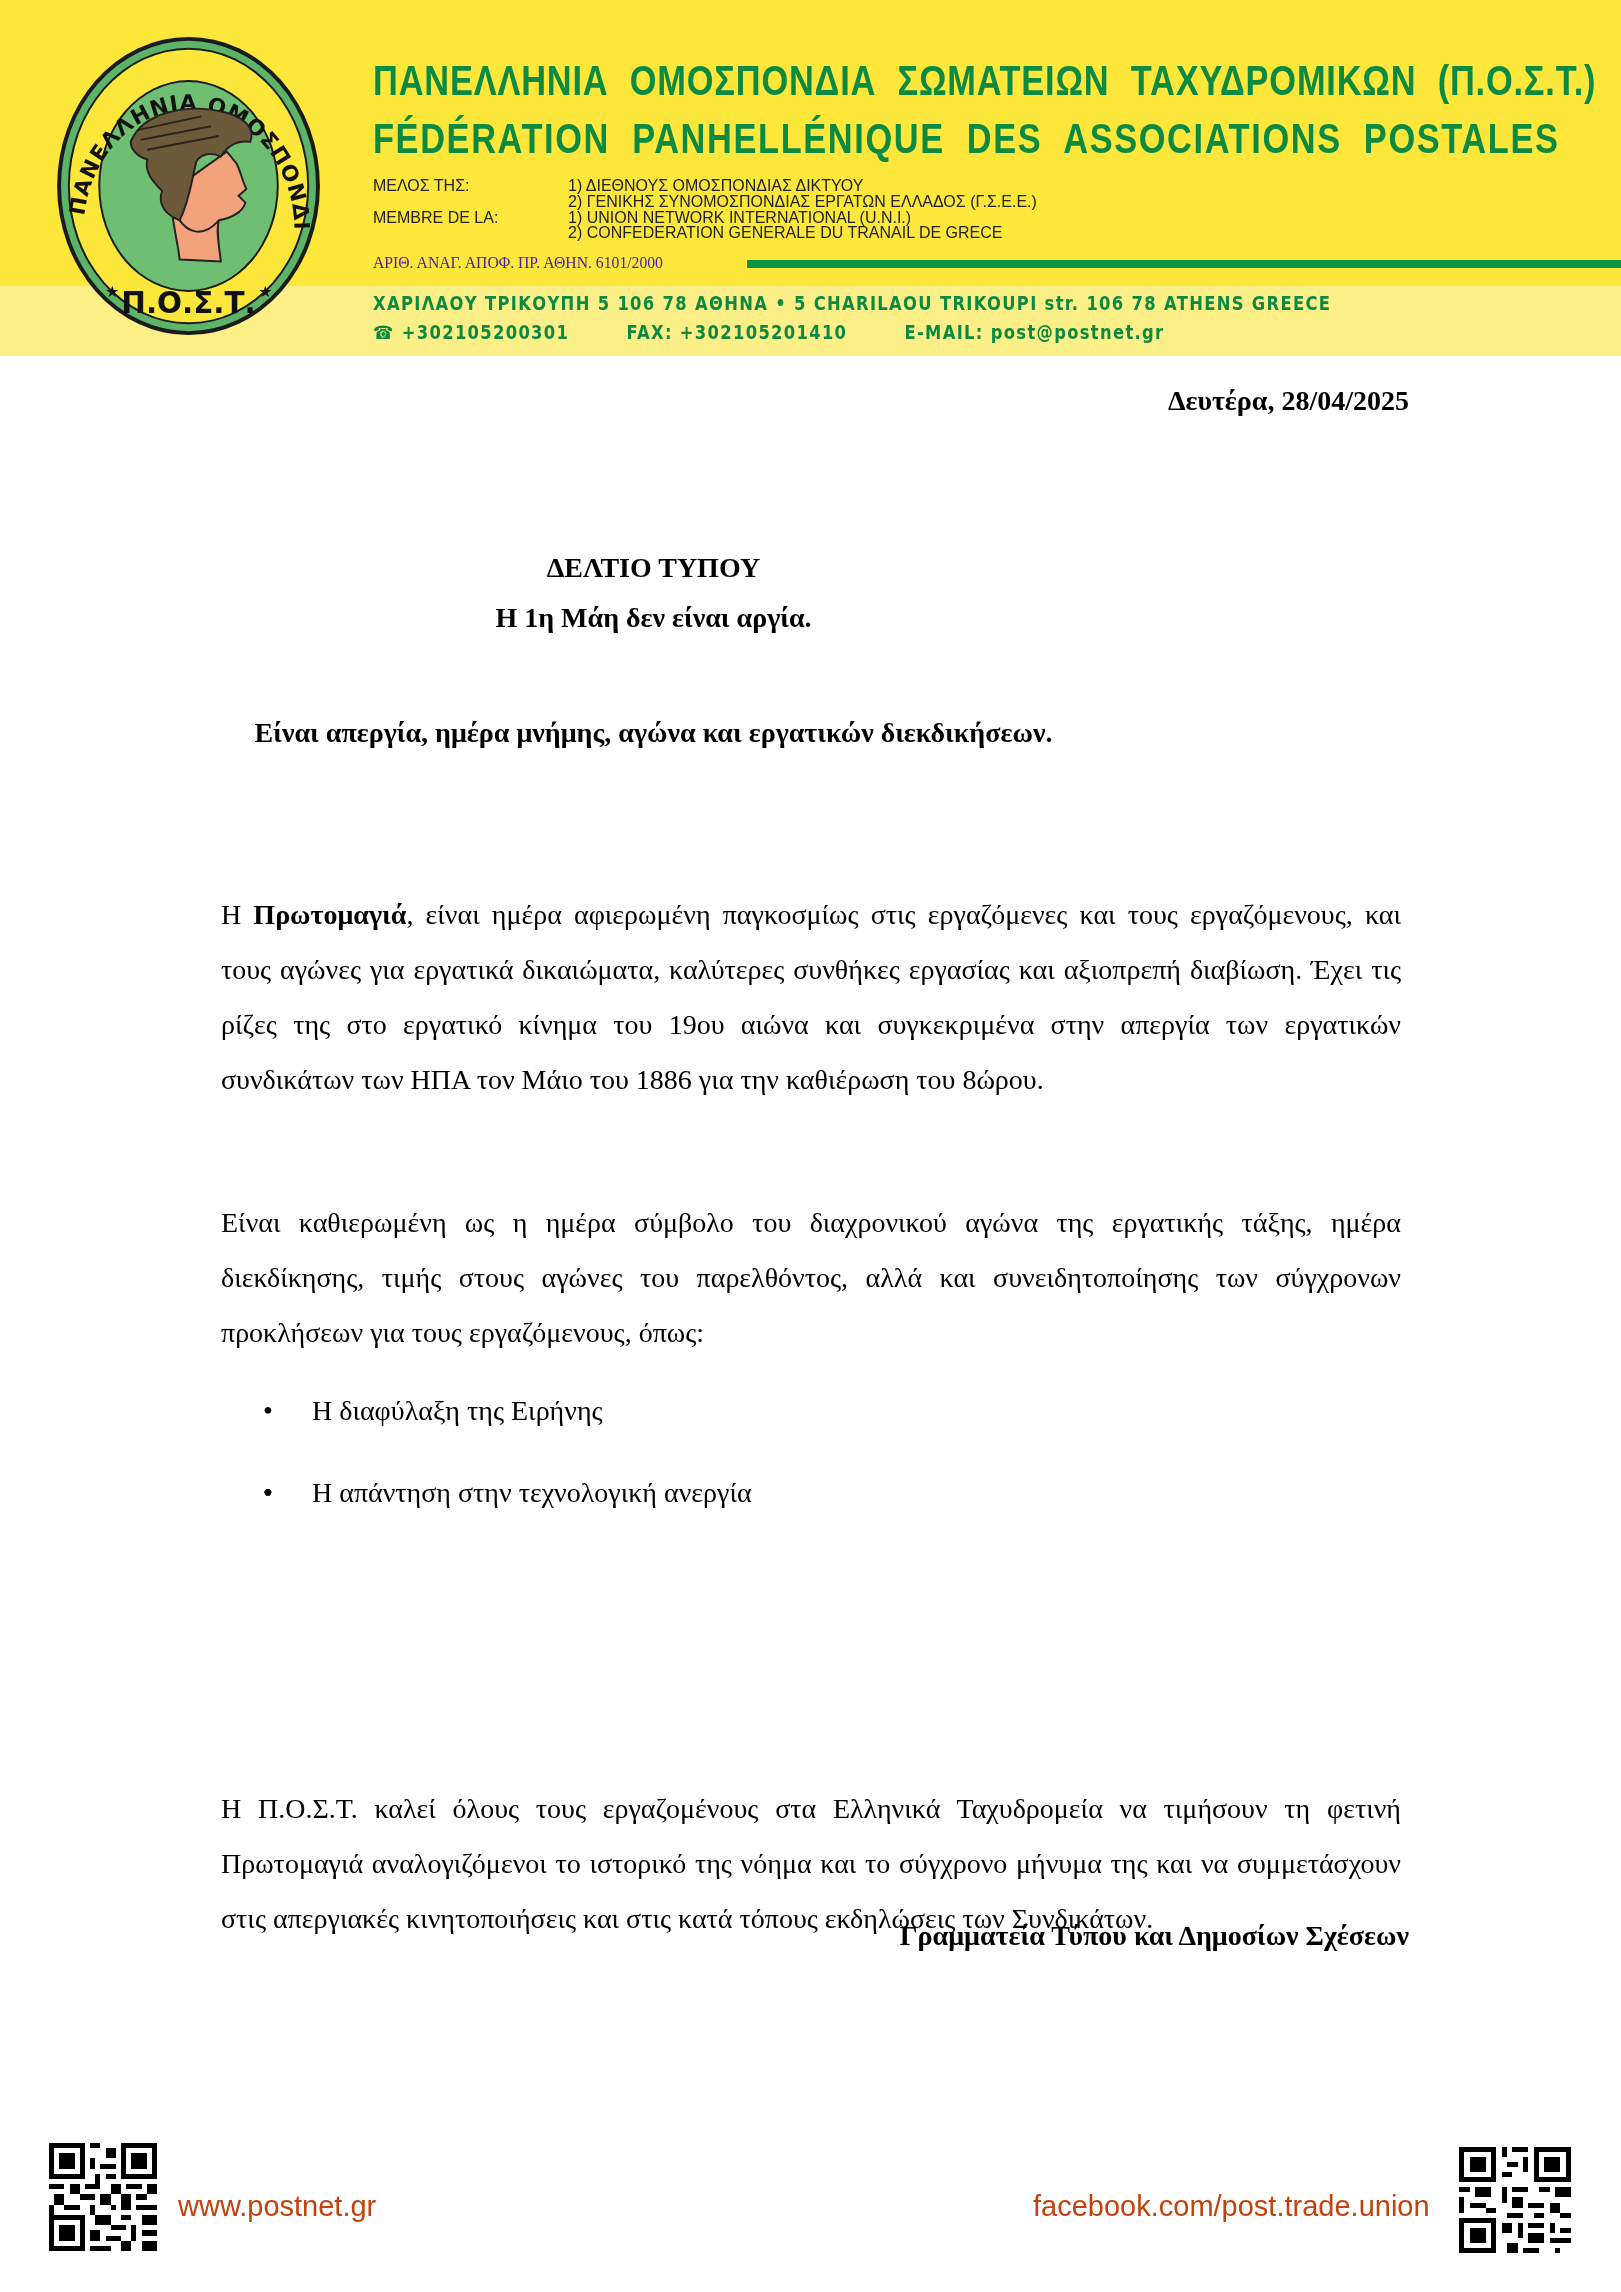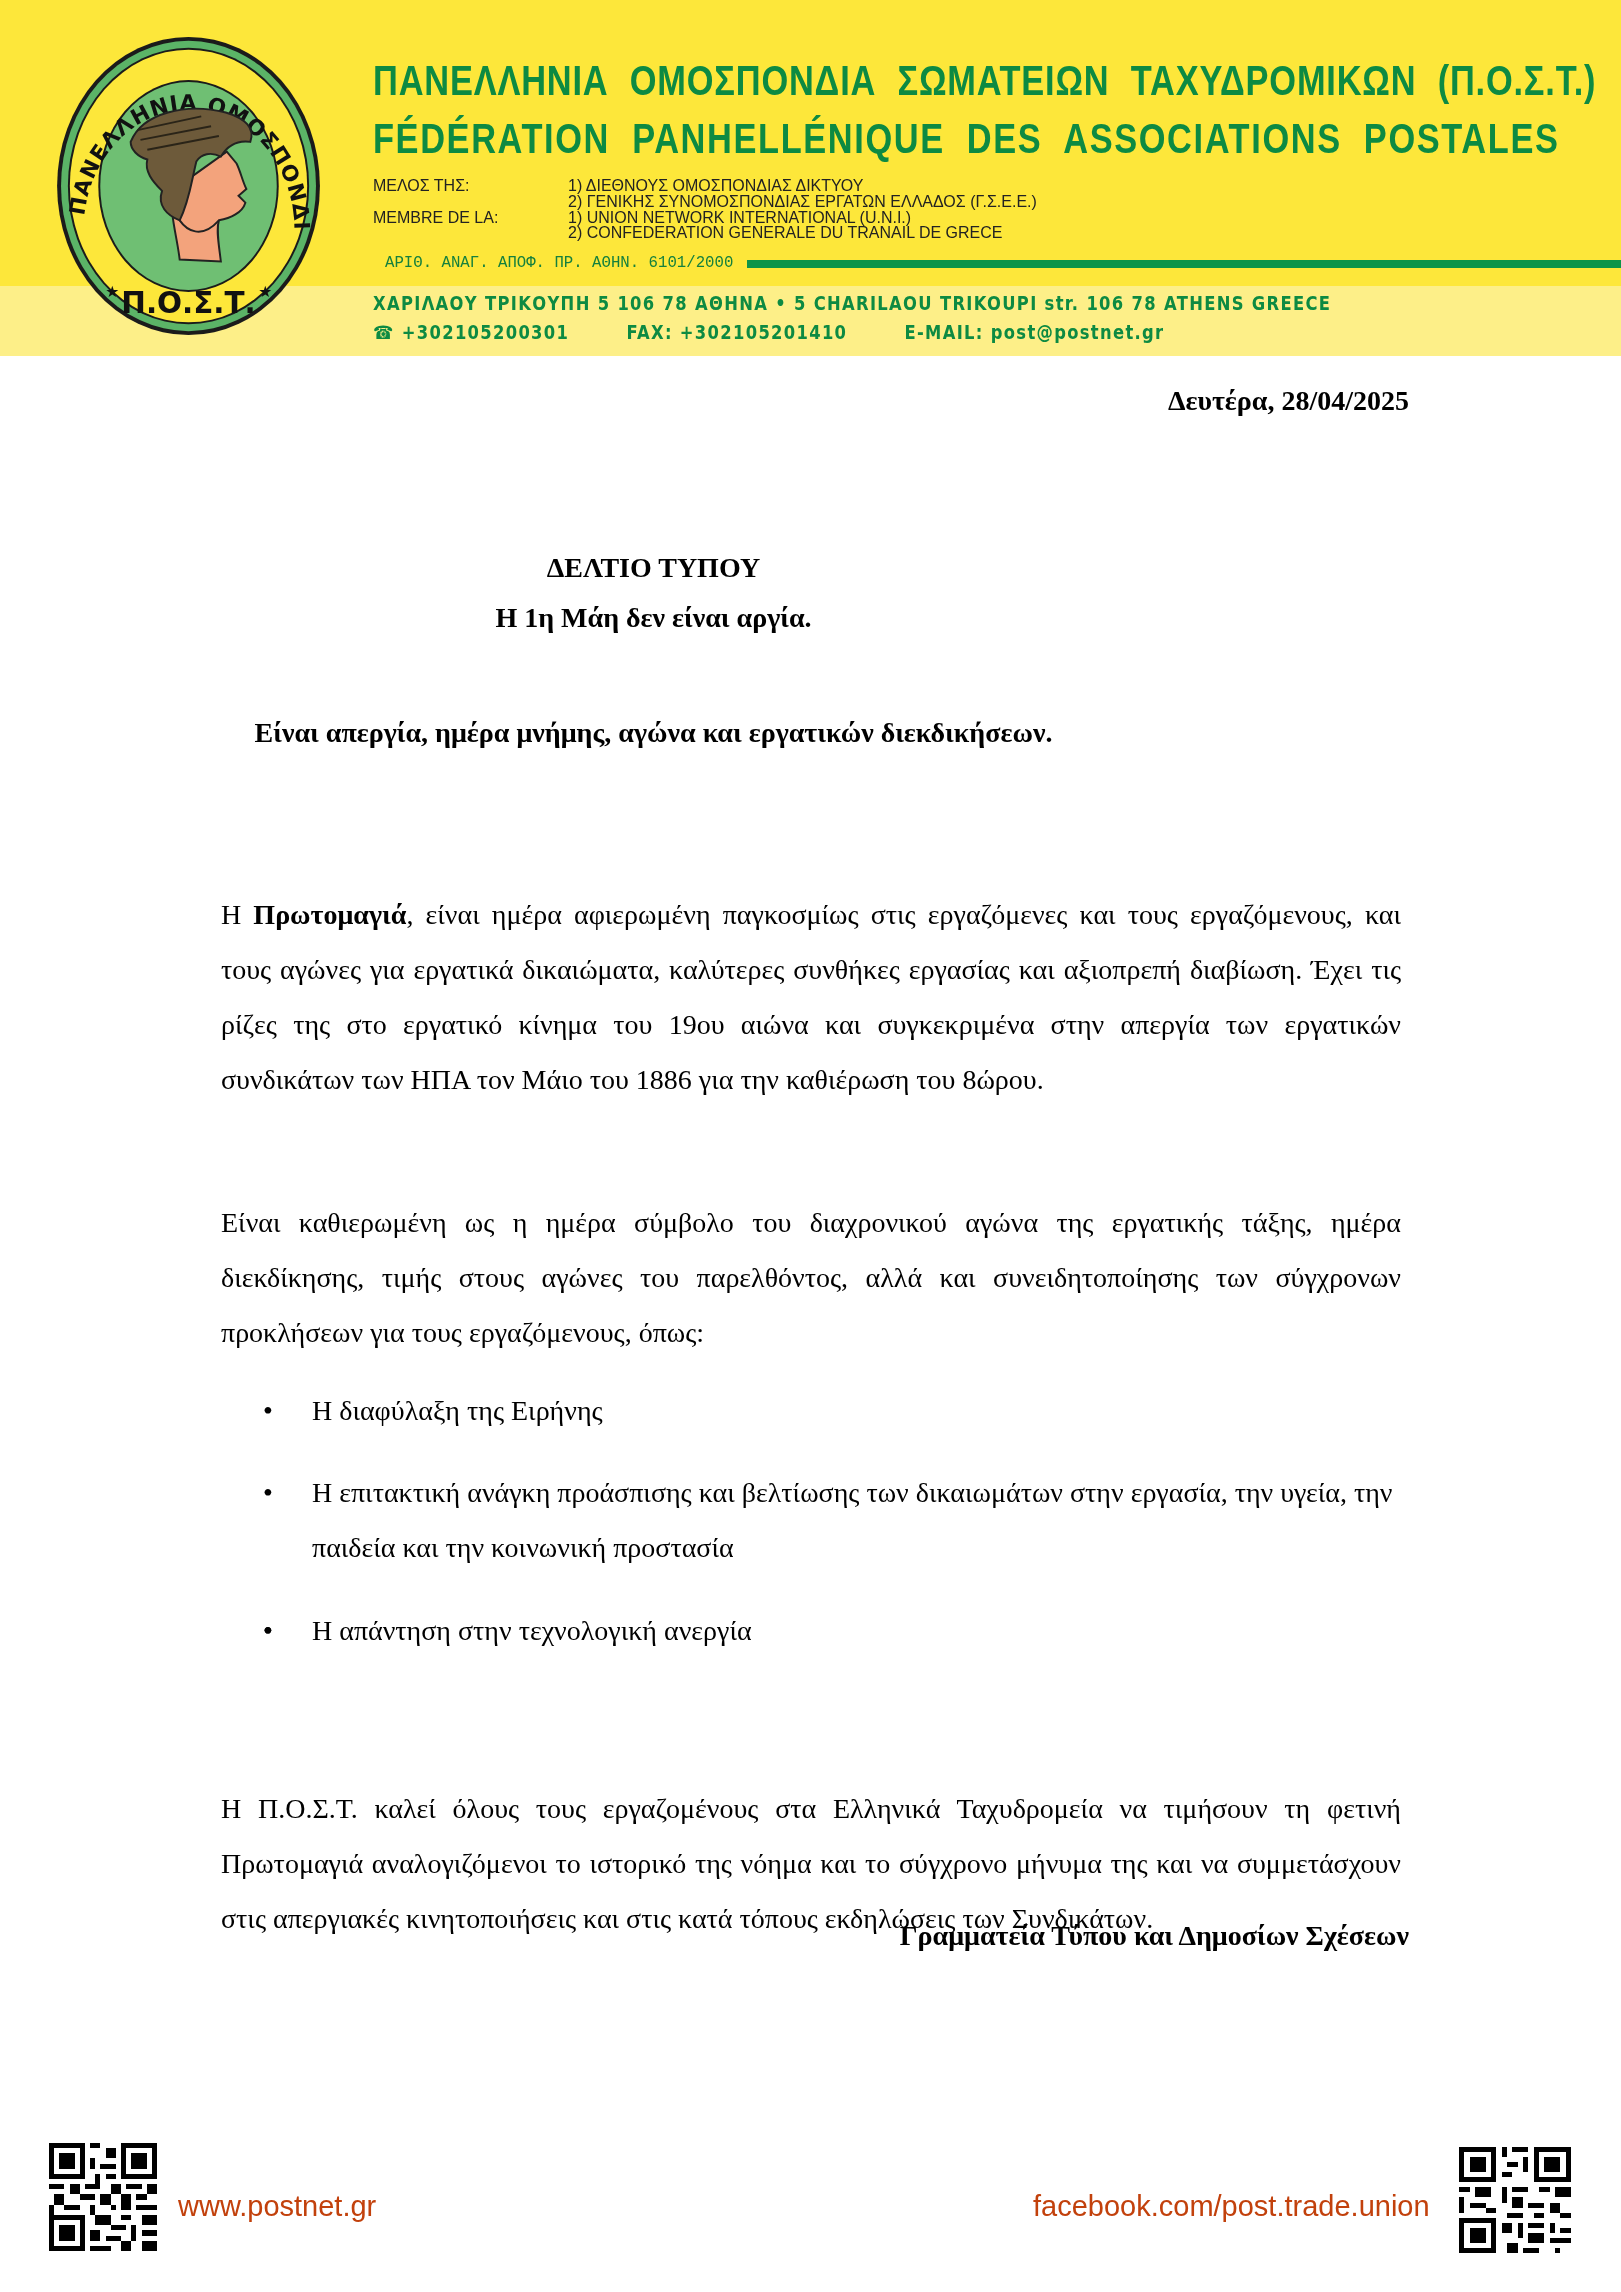--- a/index.html
+++ b/index.html
@@ -7,21 +7,21 @@
   .abs { position:absolute; }
 
   
   #header { position:absolute; left:0; top:0; width:1621px; height:356px; background:#fde73a; }
   #header .band { position:absolute; left:0; top:286px; width:1621px; height:70px; background:#fdef88; }
   #header .rule { position:absolute; left:747px; top:260px; width:874px; height:7.8px; background:#0d9448; }
   .hdr-title { position:absolute; left:373px; font-family:"Liberation Sans", sans-serif; font-weight:bold; color:#0d8a42; white-space:nowrap; transform-origin:left top; }
   #title-gr { top:56px; font-size:43px; letter-spacing:1px; transform:scaleX(0.80); word-spacing:13.7px; }
   #title-fr { top:114px; font-size:43px; letter-spacing:2px; transform:scaleX(0.80); word-spacing:13.7px; }
   .member { position:absolute; font-family:"Liberation Sans", sans-serif; font-size:15.7px; line-height:15.7px; color:#222; white-space:nowrap; transform:scaleX(1.02); transform-origin:left top; }
-  .reg { position:absolute; left:385px; top:254px; font-family:Liberation Mono, monospace; font-size:15.7px; color:#15803d; white-space:nowrap; }
+  .reg { position:absolute; left:373px; top:254px; font-family:Liberation Serif, serif; font-size:15.7px; color:#4c1d95; white-space:nowrap; }
   .addr { position:absolute; left:373px; font-family:"DejaVu Sans", sans-serif; font-weight:bold; font-size:18.6px; color:#0d8a42; white-space:nowrap; letter-spacing:1.5px; transform:scaleX(0.88); transform-origin:left top; }
 
   
   .date { position:absolute; right:212px; top:385px; font-size:28px; font-weight:bold; }
   .center { position:absolute; left:0; width:1307px; text-align:center; font-size:28px; font-weight:bold; }
   .body { position:absolute; left:212px; width:1198px; font-size:28px; line-height:55px; text-align:justify; }
   .body p { margin:9px; }
   ul.bullets { position:absolute; left:212px; width:1198px; margin:0; padding:0; list-style:none; font-size:28px; line-height:55px; }
   ul.bullets li { position:relative; padding-left:100px; }
   ul.bullets li .dot { position:absolute; left:51px; top:0; }
@@ -94,21 +94,21 @@
 <div class="body" style="top:878px;">
   <p><span>Η </span><b>Πρωτομαγιά</b><span>, είναι ημέρα αφιερωμένη παγκοσμίως στις εργαζόμενες και τους εργαζόμενους, και τους αγώνες για εργατικά δικαιώματα, καλύτερες συνθήκες εργασίας και αξιοπρεπή διαβίωση. Έχει τις ρίζες της στο εργατικό κίνημα του 19ου αιώνα και συγκεκριμένα στην απεργία των εργατικών συνδικάτων των ΗΠΑ τον Μάιο του 1886 για την καθιέρωση του 8ώρου.</span></p>
 </div>
 
 <div class="body" style="top:1186px;">
   <p>Είναι καθιερωμένη ως η ημέρα σύμβολο του διαχρονικού αγώνα της εργατικής τάξης, ημέρα διεκδίκησης, τιμής στους αγώνες του παρελθόντος, αλλά και συνειδητοποίησης των σύγχρονων προκλήσεων για τους εργαζόμενους, όπως:</p>
 </div>
 
 <ul class="bullets" style="top:1383px;">
   <li style="margin-bottom:27.4px;"><span class="dot">•</span><span>Η διαφύλαξη της Ειρήνης</span></li>
-  <li style="margin-bottom:27.4px;"><span class="dot">•</span><span>Η επιτακτική ανάγκη προάσπισης και βελτίωσης των δικαιωμάτων στην εργασία, την υγεία, την παιδεία και την κοινωνική προστασία</span></li>
+  <li style="margin-bottom:27.4px;"><span class="dot">•</span></li>
   <li style="margin-bottom:27.4px;"><span class="dot">•</span></li>
   <li><span class="dot">•</span><span>Η απάντηση στην τεχνολογική ανεργία</span></li>
 </ul>
 
 <div class="body" style="top:1772px;">
   <p>Η Π.Ο.Σ.Τ. καλεί όλους τους εργαζομένους στα Ελληνικά Ταχυδρομεία να τιμήσουν τη φετινή Πρωτομαγιά αναλογιζόμενοι το ιστορικό της νόημα και το σύγχρονο μήνυμα της και να συμμετάσχουν στις απεργιακές κινητοποιήσεις και στις κατά τόπους εκδηλώσεις των Συνδικάτων.</p>
 </div>
 
 <div class="signature">Γραμματεία Τύπου και Δημοσίων Σχέσεων</div>
 

